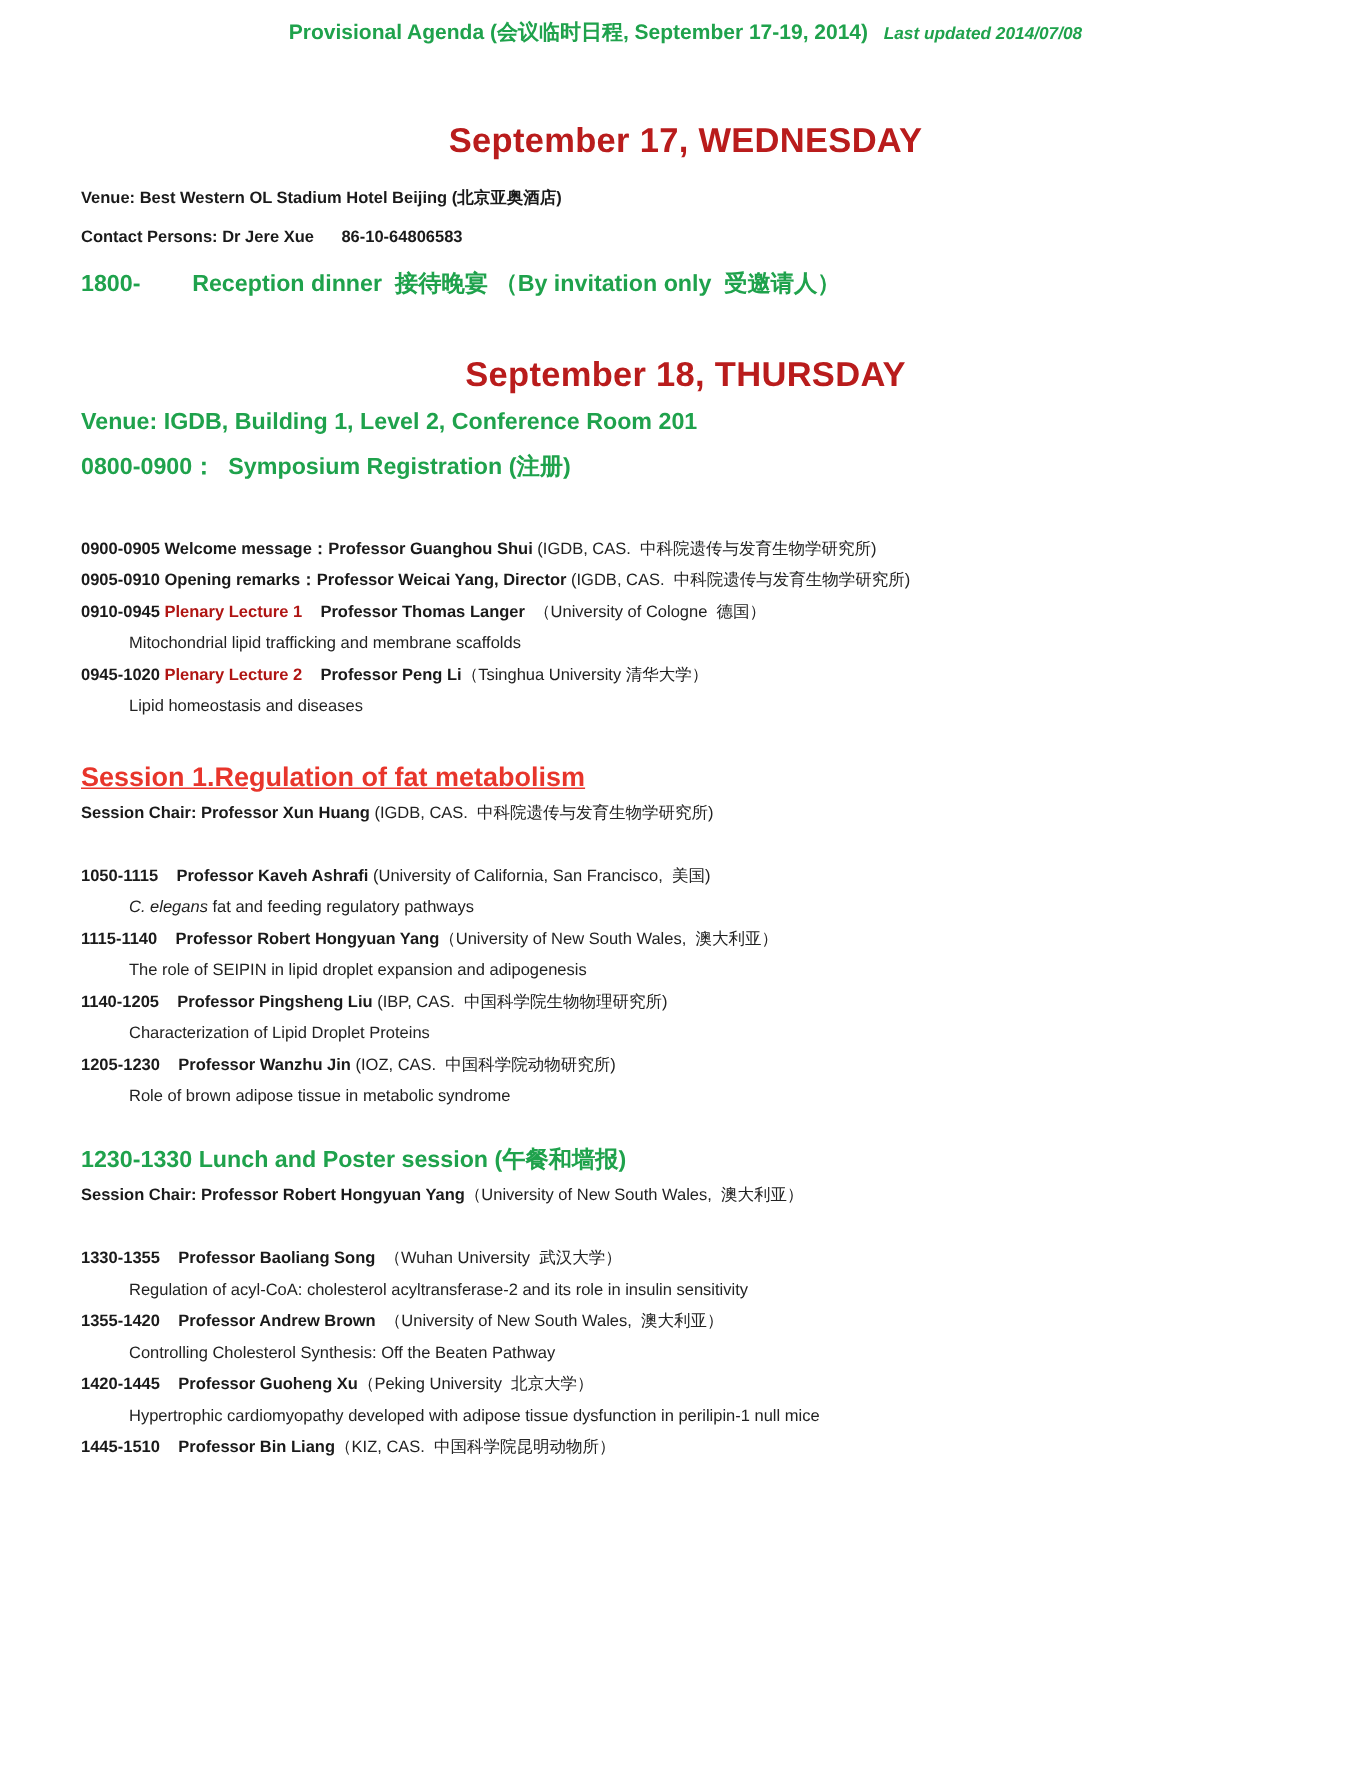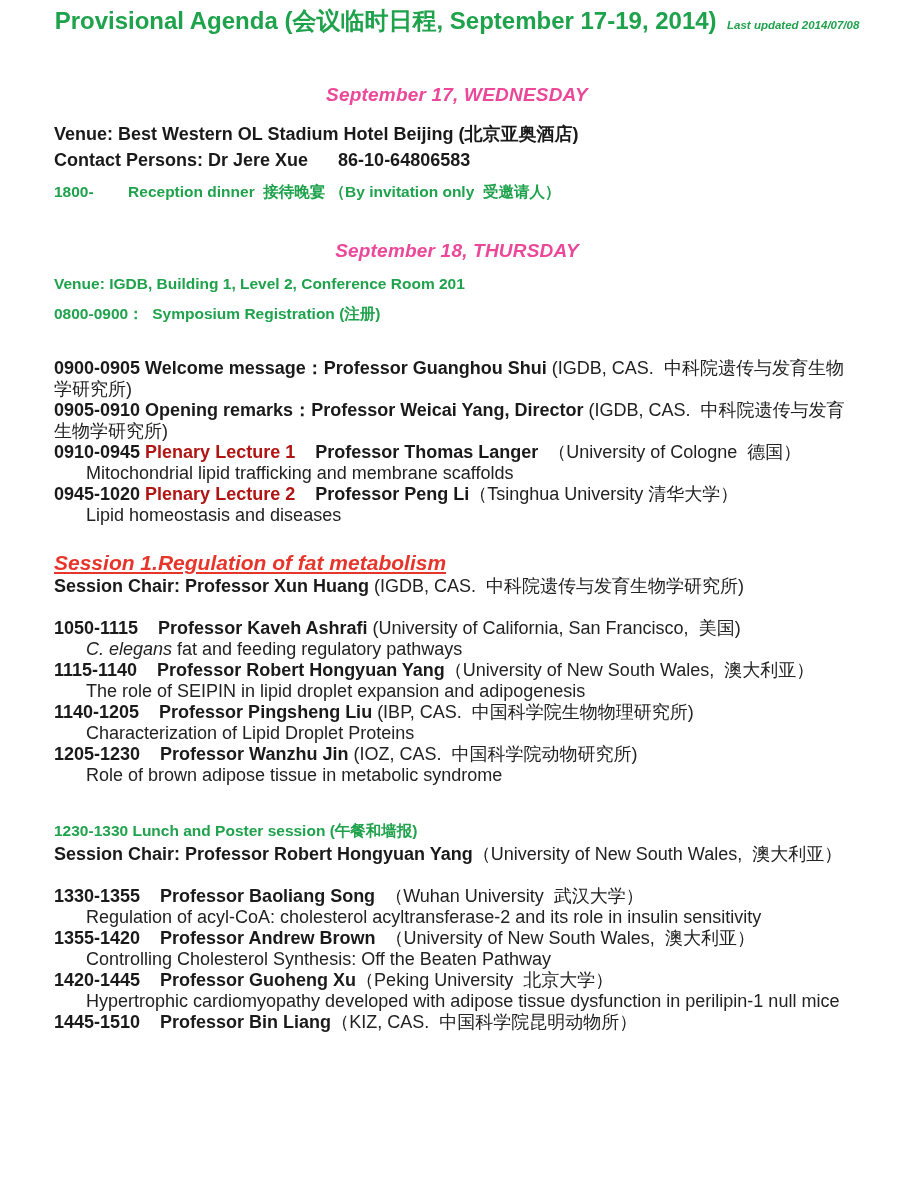--- a/index.html
+++ b/index.html
@@ -9,52 +9,51 @@
     --ink:#1a1a1a;
   }
   *{margin:0;padding:0;box-sizing:border-box;}
   html,body{background:#ffffff;}
   body{font-family:"Liberation Sans","DejaVu Sans",sans-serif;color:var(--ink);}
   .page{
     width:900px;height:1178px;overflow:hidden;background:#ffffff;
     padding:8px 40px 0 54px;position:relative;
   }
   .title-row{text-align:center;line-height:26px;white-space:nowrap;}
-  .doc-title{color:var(--green);font-weight:bold;font-size:24px;}
+  .doc-title{color:var(--green);font-weight:bold;font-size:14px;}
   .doc-updated{color:var(--green);font-weight:bold;font-size:11.5px;margin-left:6px;font-style:italic;}
   .day-heading{
-    text-align:center;font-size:19px;font-weight:bold;color:#ec4899;
-    line-height:26px;letter-spacing:.2px;font-style:italic;
+    text-align:center;font-size:23px;font-weight:bold;color:#b91c1c;
+    line-height:26px;letter-spacing:.2px;
   }
   .d1{margin-top:44px;}
   .d2{margin-top:36px;}
-  .line{font-size:18px;line-height:21px;white-space:pre-wrap;}
+  .line{font-size:11px;line-height:21px;white-space:pre-wrap;}
   .lh23{line-height:23px;}
   .b{font-weight:bold;color:var(--ink);}
   .r{font-weight:normal;color:#222;}
   .i{font-style:italic;}
   .green-line{color:var(--green);font-weight:bold;font-size:15.5px;}
   .darkred{color:var(--dark-red);font-weight:bold;}
   .session-title{
-    color:var(--red);font-weight:bold;font-size:21px;line-height:21px;
+    color:var(--red);font-weight:bold;font-size:18px;line-height:21px;
     text-decoration:underline;
-    font-style:italic;
   }
   .indent{padding-left:32px;}
   .indent-contact{padding-left:119px;}
   .mt16{margin-top:16px;}
   .mt4{margin-top:4px;}
   .mt3{margin-top:3px;}
   .mt40{margin-top:40px;}
   .mt9{margin-top:9px;}
   .mt34{margin-top:34px;}
   .mt20{margin-top:20px;}
   .mt26{margin-top:26px;}
   .mt2{margin-top:2px;}
-  .mt21{margin-top:34px;}
+  .mt21{margin-top:21px;}
   .mt28{margin-top:28px;}
 </style>
 </head>
 <body>
 
 <div class="page">
 
   <div class="title-row">
     <span class="doc-title">Provisional Agenda (会议临时日程, September 17-19, 2014)</span>
     <span class="doc-updated">Last updated 2014/07/08</span>

